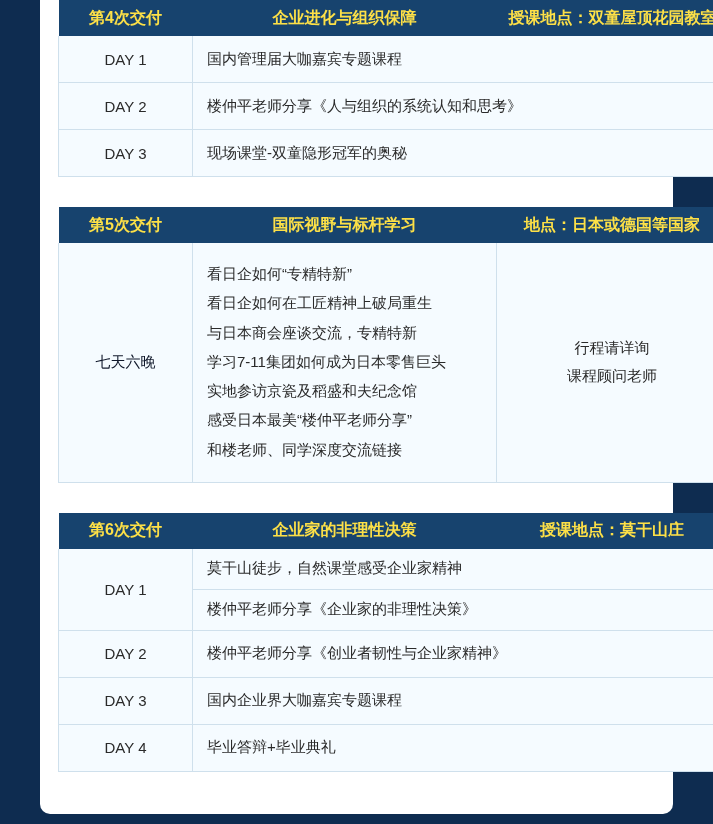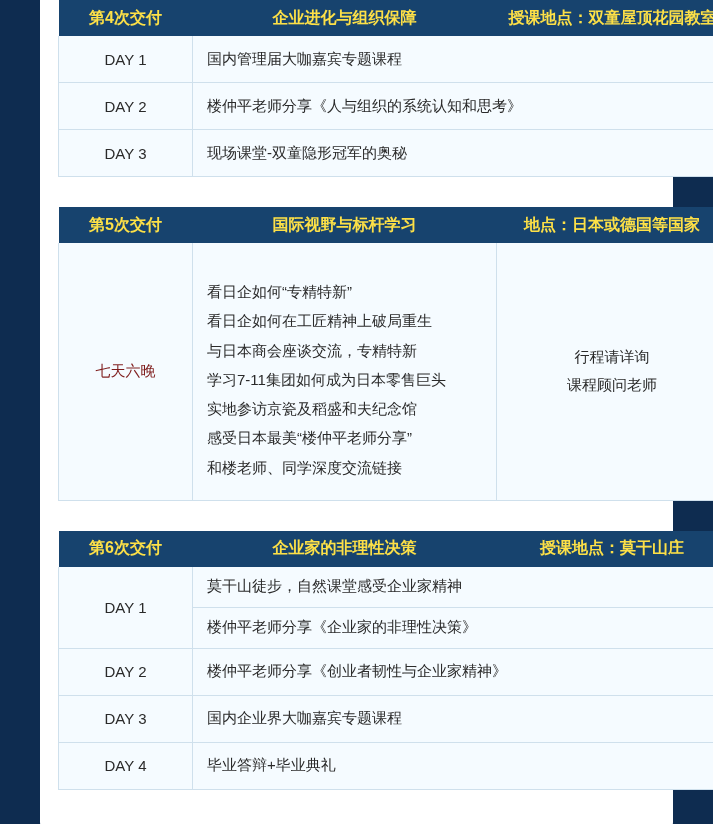--- a/index.html
+++ b/index.html
@@ -93,32 +93,32 @@
     padding: 0 14px;
     height: 44px;
   }
   .sched tr:first-child.hdr td { border: none; }
 
   
   .b5 td.day5 {
     width: 110px;
     text-align: center;
     font-size: 15px;
-    color: #7f1d1d;
+    color: #0f172a;
     border: 1px solid #cfe0ec;
     border-top: none;
     background: #f5fbff;
     vertical-align: middle;
   }
   .b5 td.list {
     border: 1px solid #cfe0ec;
     border-top: none;
     border-left: none;
     background: #f5fbff;
-    padding: 34px 14px 18px 14px;
+    padding: 16px 14px 18px 14px;
     vertical-align: middle;
   }
   .b5 td.note {
     width: 207px;
     border: 1px solid #cfe0ec;
     border-top: none;
     border-left: none;
     background: #f5fbff;
     text-align: center;
     font-size: 15px;

